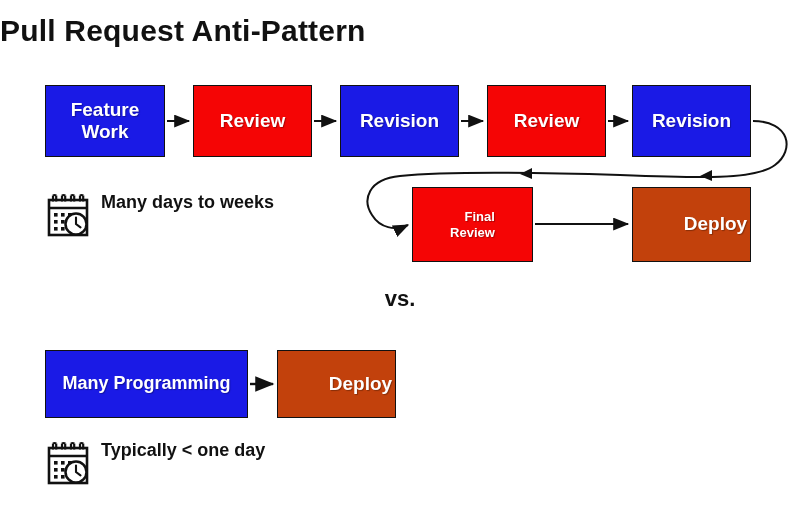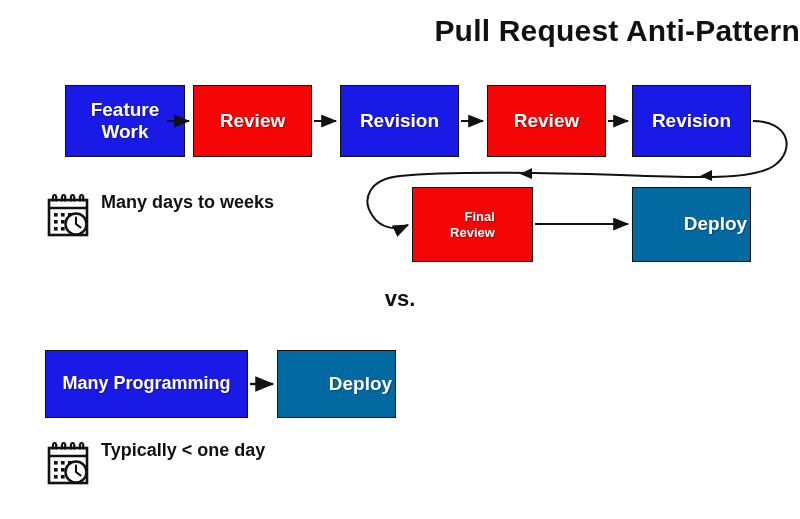--- a/index.html
+++ b/index.html
@@ -13,42 +13,42 @@
     height: 519px;
     background: #ffffff;
     font-family: "Liberation Sans", sans-serif;
     overflow: hidden;
   }
   #title {
     position: absolute;
     left: 0;
     top: 14px;
     width: 800px;
-    text-align: right;
+    text-align: left;
     font-size: 30px;
     font-weight: bold;
     color: #111111;
     letter-spacing: 0.2px;
   }
   .box {
     position: absolute;
     box-sizing: border-box;
     border: 1px solid #111111;
     display: flex;
     align-items: center;
     justify-content: center;
     text-align: center;
     color: #ffffff;
     font-weight: bold;
     line-height: 1.18;
     text-shadow: 1px 1px 1px rgba(0,0,0,0.30);
   }
   .box-blue  { background: #1a1ae6; }
   .box-red   { background: #f50505; text-align: right; }
-  .box-green { background: #0369a1; padding-left: 48px; }
+  .box-green { background: #c2410c; padding-left: 48px; }
 
   .box-label { display: block; padding: 0 4px; }
 
   
   #arrows {
     position: absolute;
     left: 0; top: 0;
     width: 800px; height: 519px;
     pointer-events: none;
   }
@@ -79,21 +79,21 @@
     color: #111111;
   }
 </style>
 </head>
 <body>
 
 <div id="page">
 
   <div id="title">Pull Request Anti-Pattern</div>
 
-  <div class="box box-blue" style="left:45px; top:85px; width:120px; height:72px; font-size:19px;margin-left:20px;">
+  <div class="box box-blue" style="left:45px; top:85px; width:120px; height:72px; font-size:19px;">
     <span class="box-label"><span>Feature</span><br><span>Work</span></span>
   </div>
 
   <div class="box box-red" style="left:193px; top:85px; width:119px; height:72px; font-size:19px;">
     <span class="box-label">Review</span>
   </div>
 
   <div class="box box-blue" style="left:340px; top:85px; width:119px; height:72px; font-size:19px;">
     <span class="box-label">Revision</span>
   </div>

